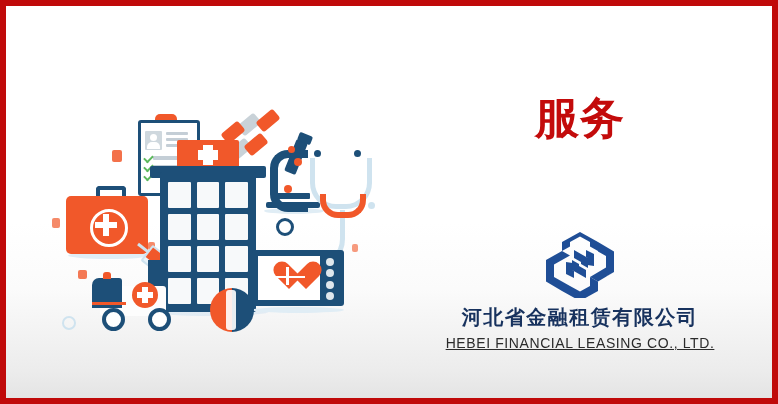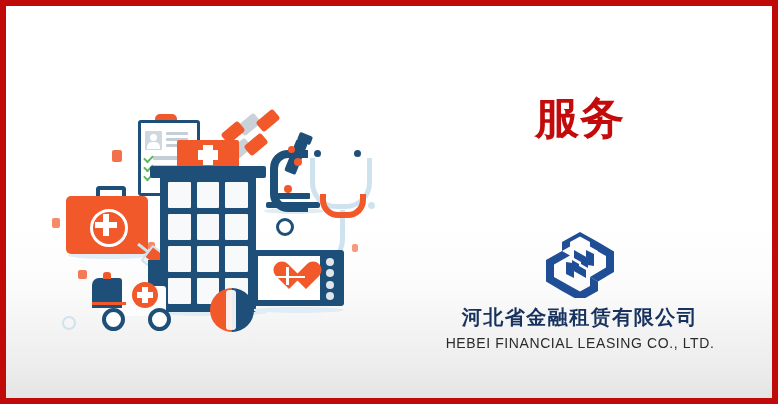--- a/index.html
+++ b/index.html
@@ -237,20 +237,21 @@
     font-size:20px;font-weight:bold;color:#17325e;
     letter-spacing:1.5px;
     white-space:nowrap;
     margin-bottom:4px;
   }
   .brand-en{
     font-family:"Liberation Sans",sans-serif;
     font-size:14px;color:#2b2b2b;
     letter-spacing:.6px;
     white-space:nowrap;
+    text-decoration:underline;
   }
 </style>
 </head>
 <body>
 
 <div class="poster">
 
   <div class="illustration">
 
     <div class="ill-el d1"></div>

